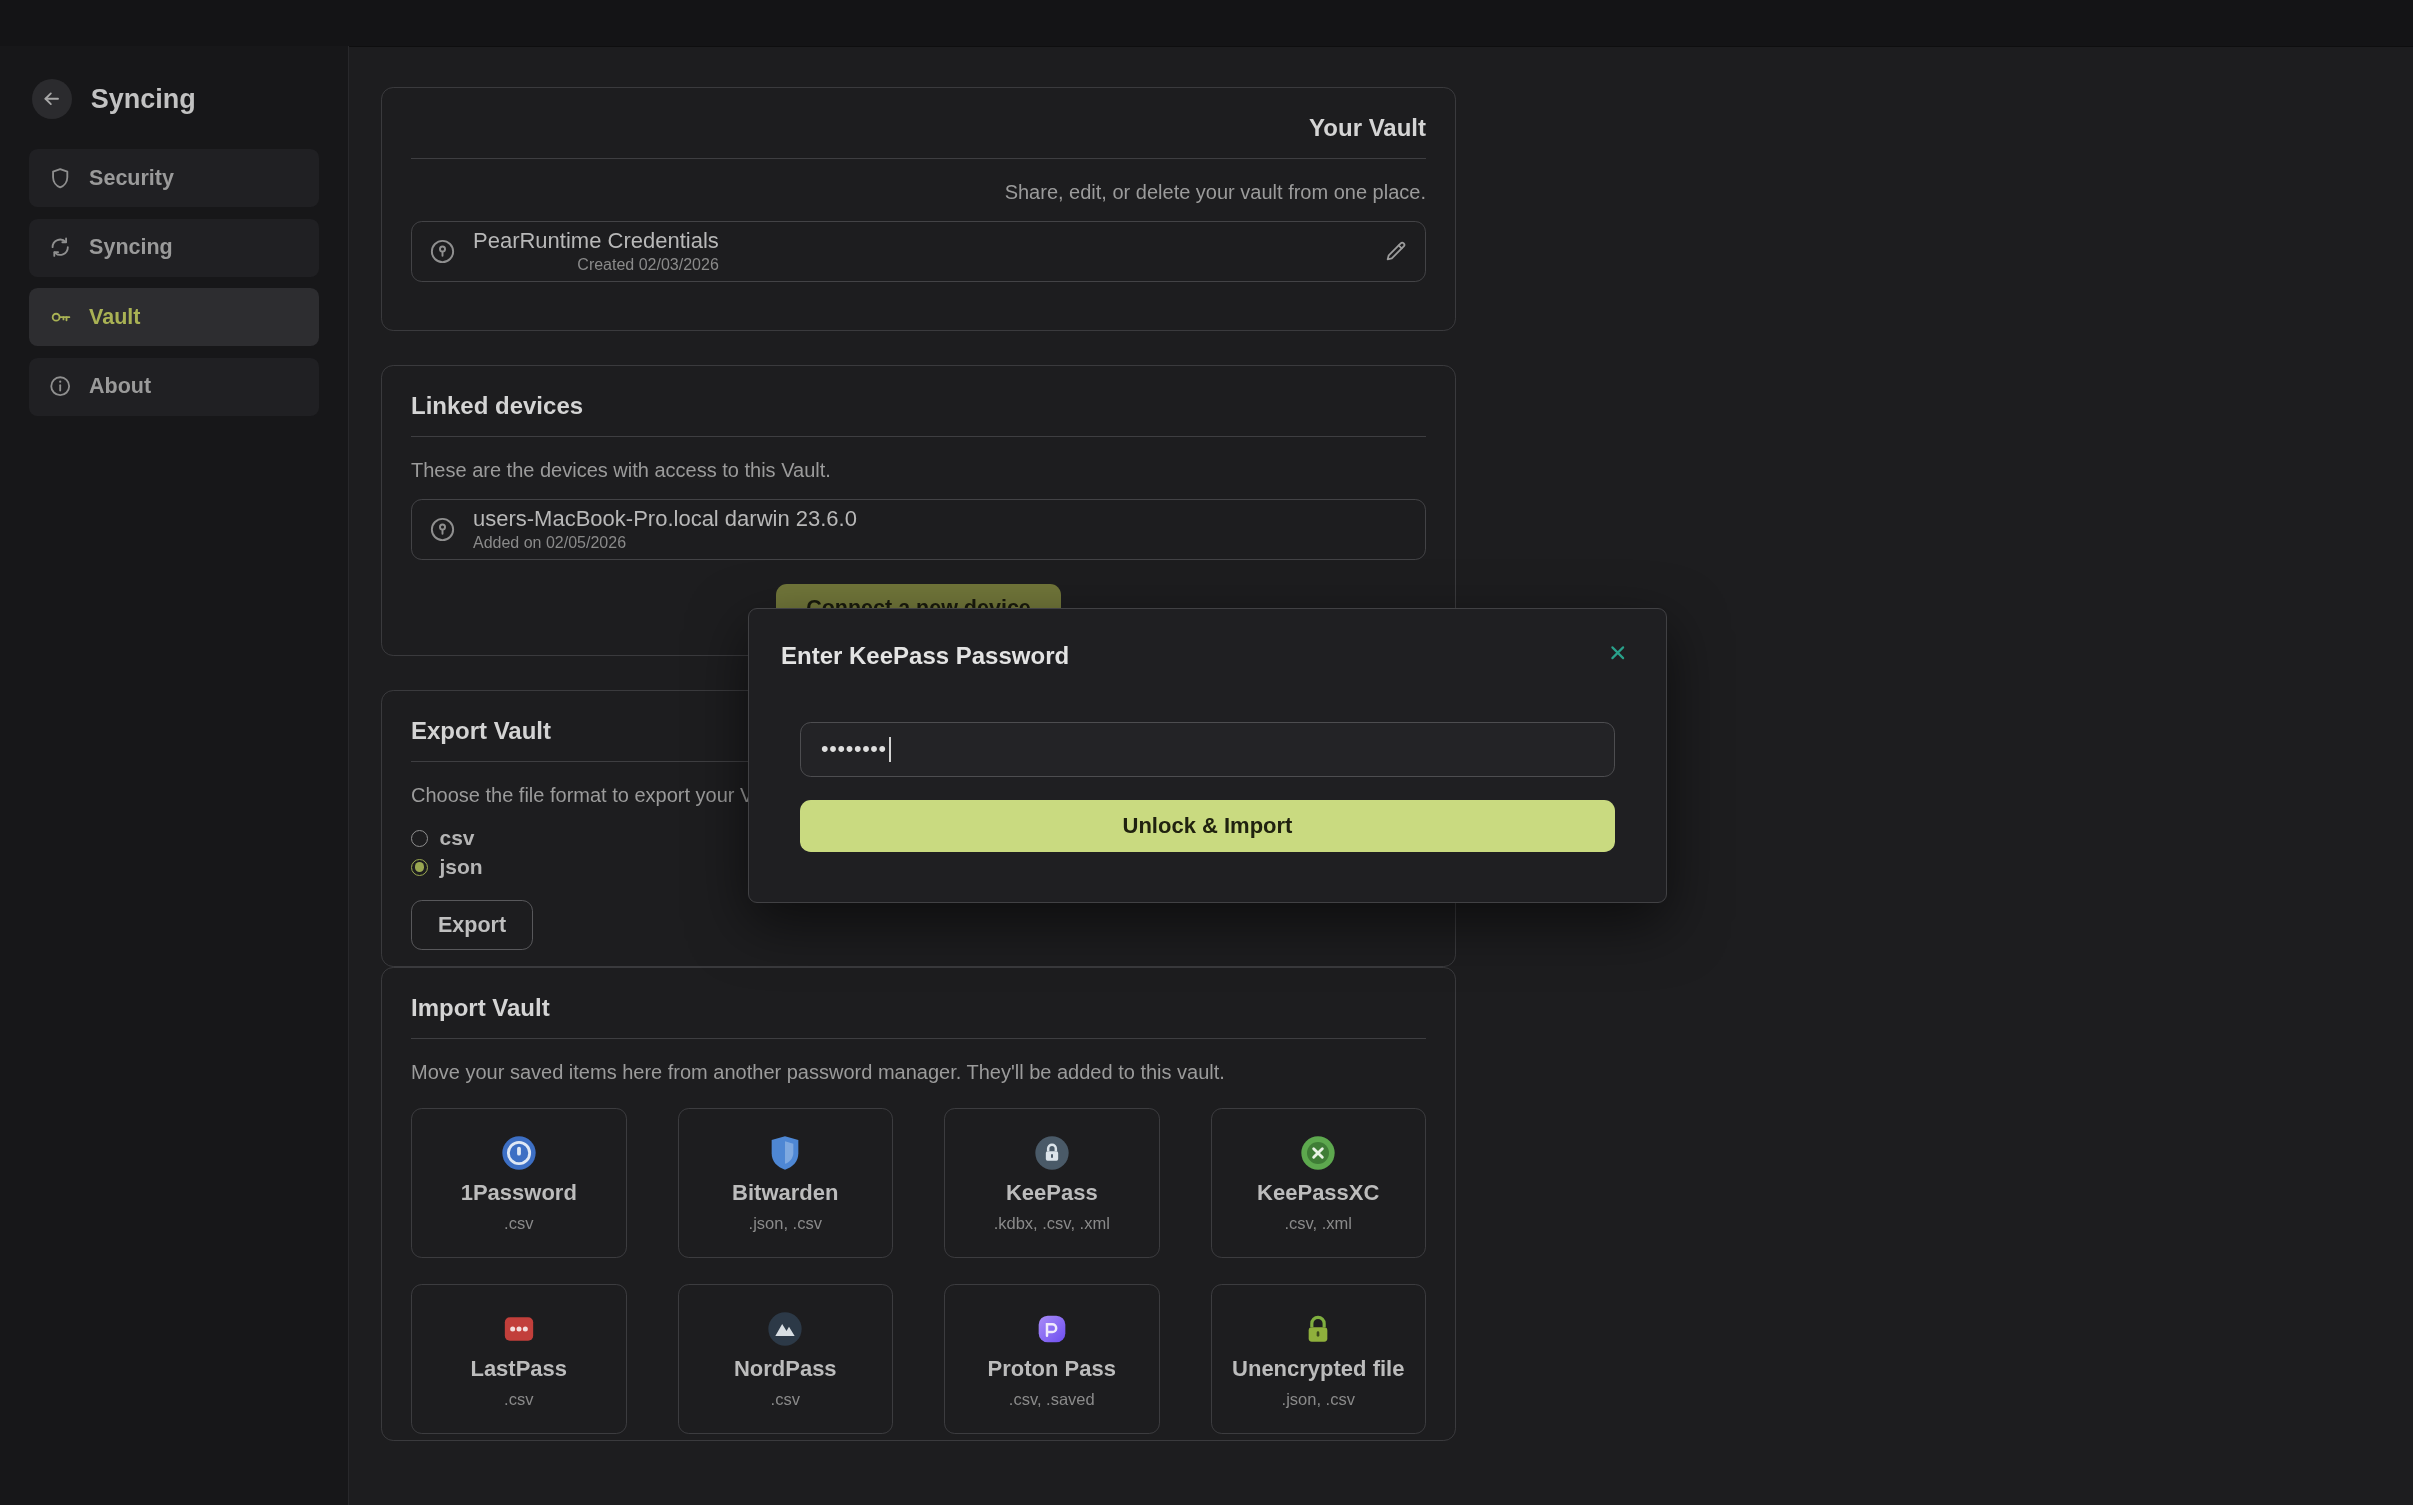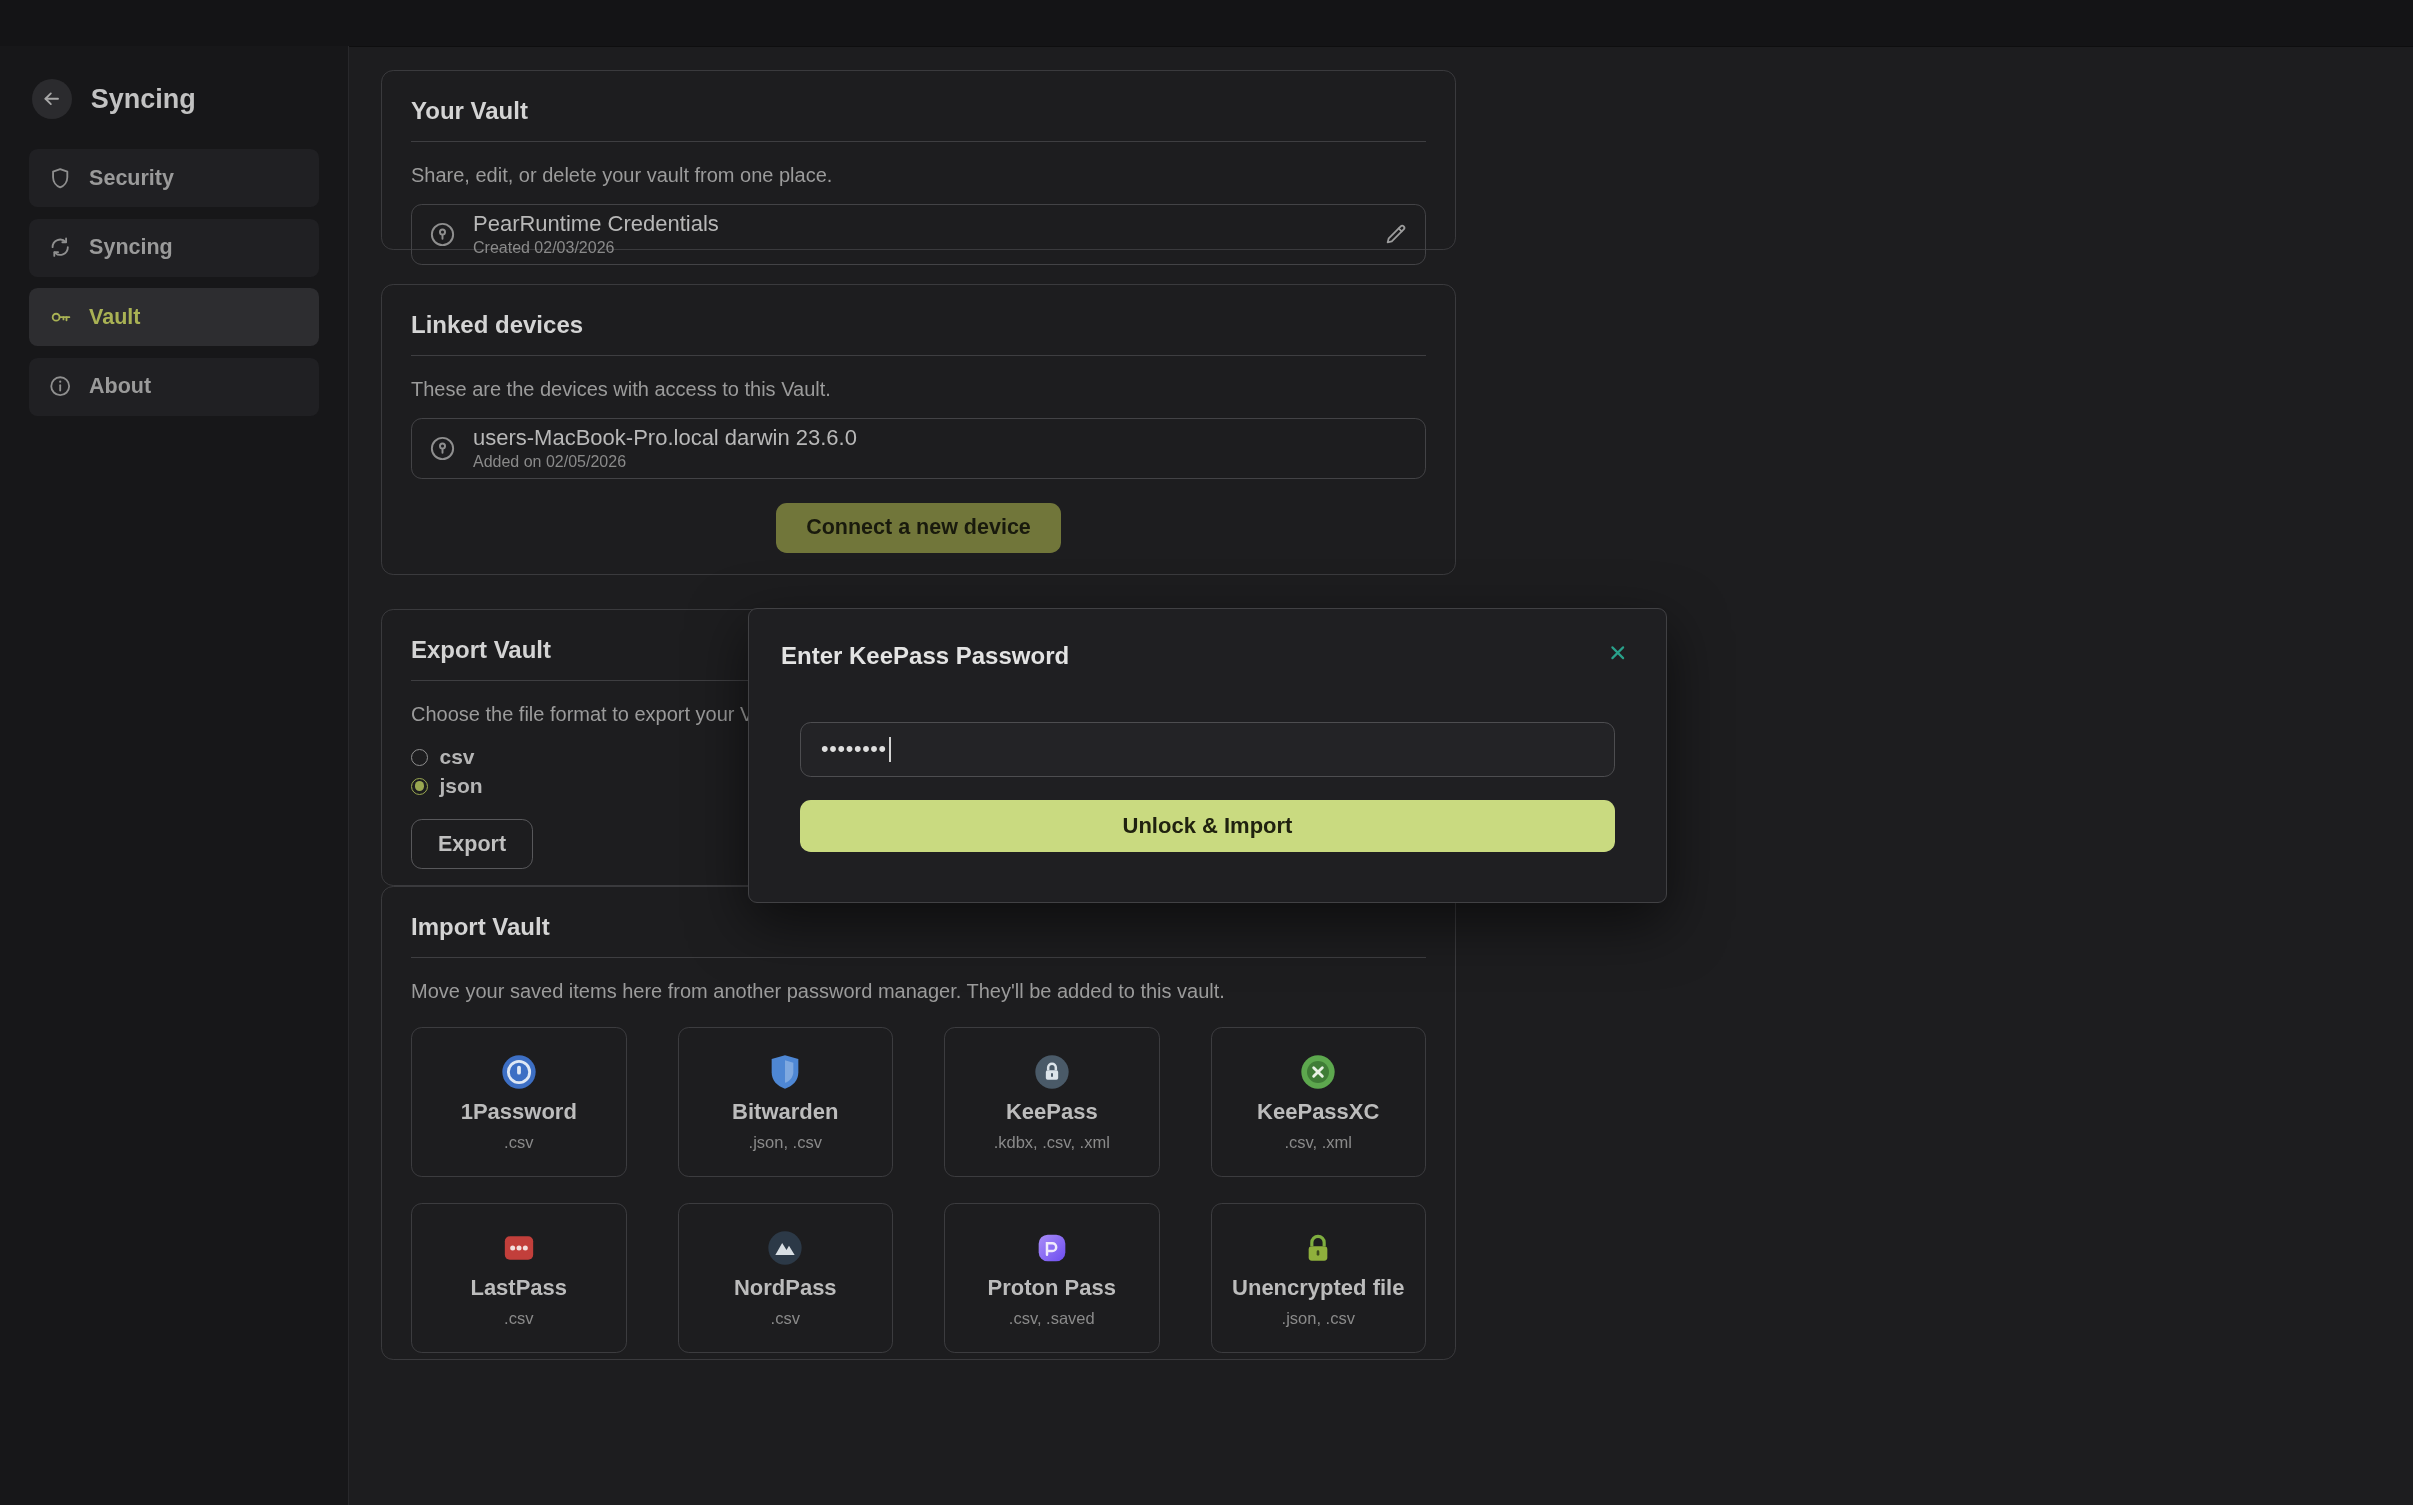--- a/index.html
+++ b/index.html
@@ -19,21 +19,21 @@
            padding:0 18.7px;color:#9a9a9a;font-size:21.5px;font-weight:600;cursor:pointer;}
   .sb-item .ic{display:flex;color:#8f8f8f;}
   .sb-item.active{background:#2d2d30;color:#a9b254;}
   .sb-item.active .ic{color:#a9b254;}
   
   .main{position:absolute;left:381px;top:46px;width:1075px;}
   .card{border:0.7px solid #3a3a3d;border-radius:12.2px;box-sizing:border-box;padding:26px 29px;}
   .card h2{font-size:24px;font-weight:700;color:#d4d4d4;margin:0 0 16px;}
   .card hr{border:none;border-top:1.4px solid #3e3e41;margin:0;}
   .card .desc{font-size:20px;color:#9b9b9b;margin:21.5px 0 17px;}
-  #card-your-vault{margin-top:24px;height:180px;}
+  #card-your-vault{margin-top:41px;height:244px;text-align:right;}
   #card-linked-devices{margin-top:34px;height:291px;}
   #card-export{margin-top:34px;height:277px;}
   #card-import{height:474px;}
   .item-row{height:59px;border:0.7px solid #434346;border-radius:10.8px;display:flex;align-items:center;
             gap:16px;padding:0 16px;}
   .item-row .ic{display:flex;color:#8f8f8f;flex:none;}
   .row-text .row-title{font-size:22px;color:#b8b8b8;line-height:1.15;}
   .row-text .row-sub{font-size:16px;color:#8a8a8a;margin-top:2.9px;}
   .edit-btn{margin-left:auto;background:none;border:none;color:#9c9c9c;display:flex;cursor:pointer;padding:0;}
   .btn-center{display:flex;justify-content:center;margin-top:24.4px;}

